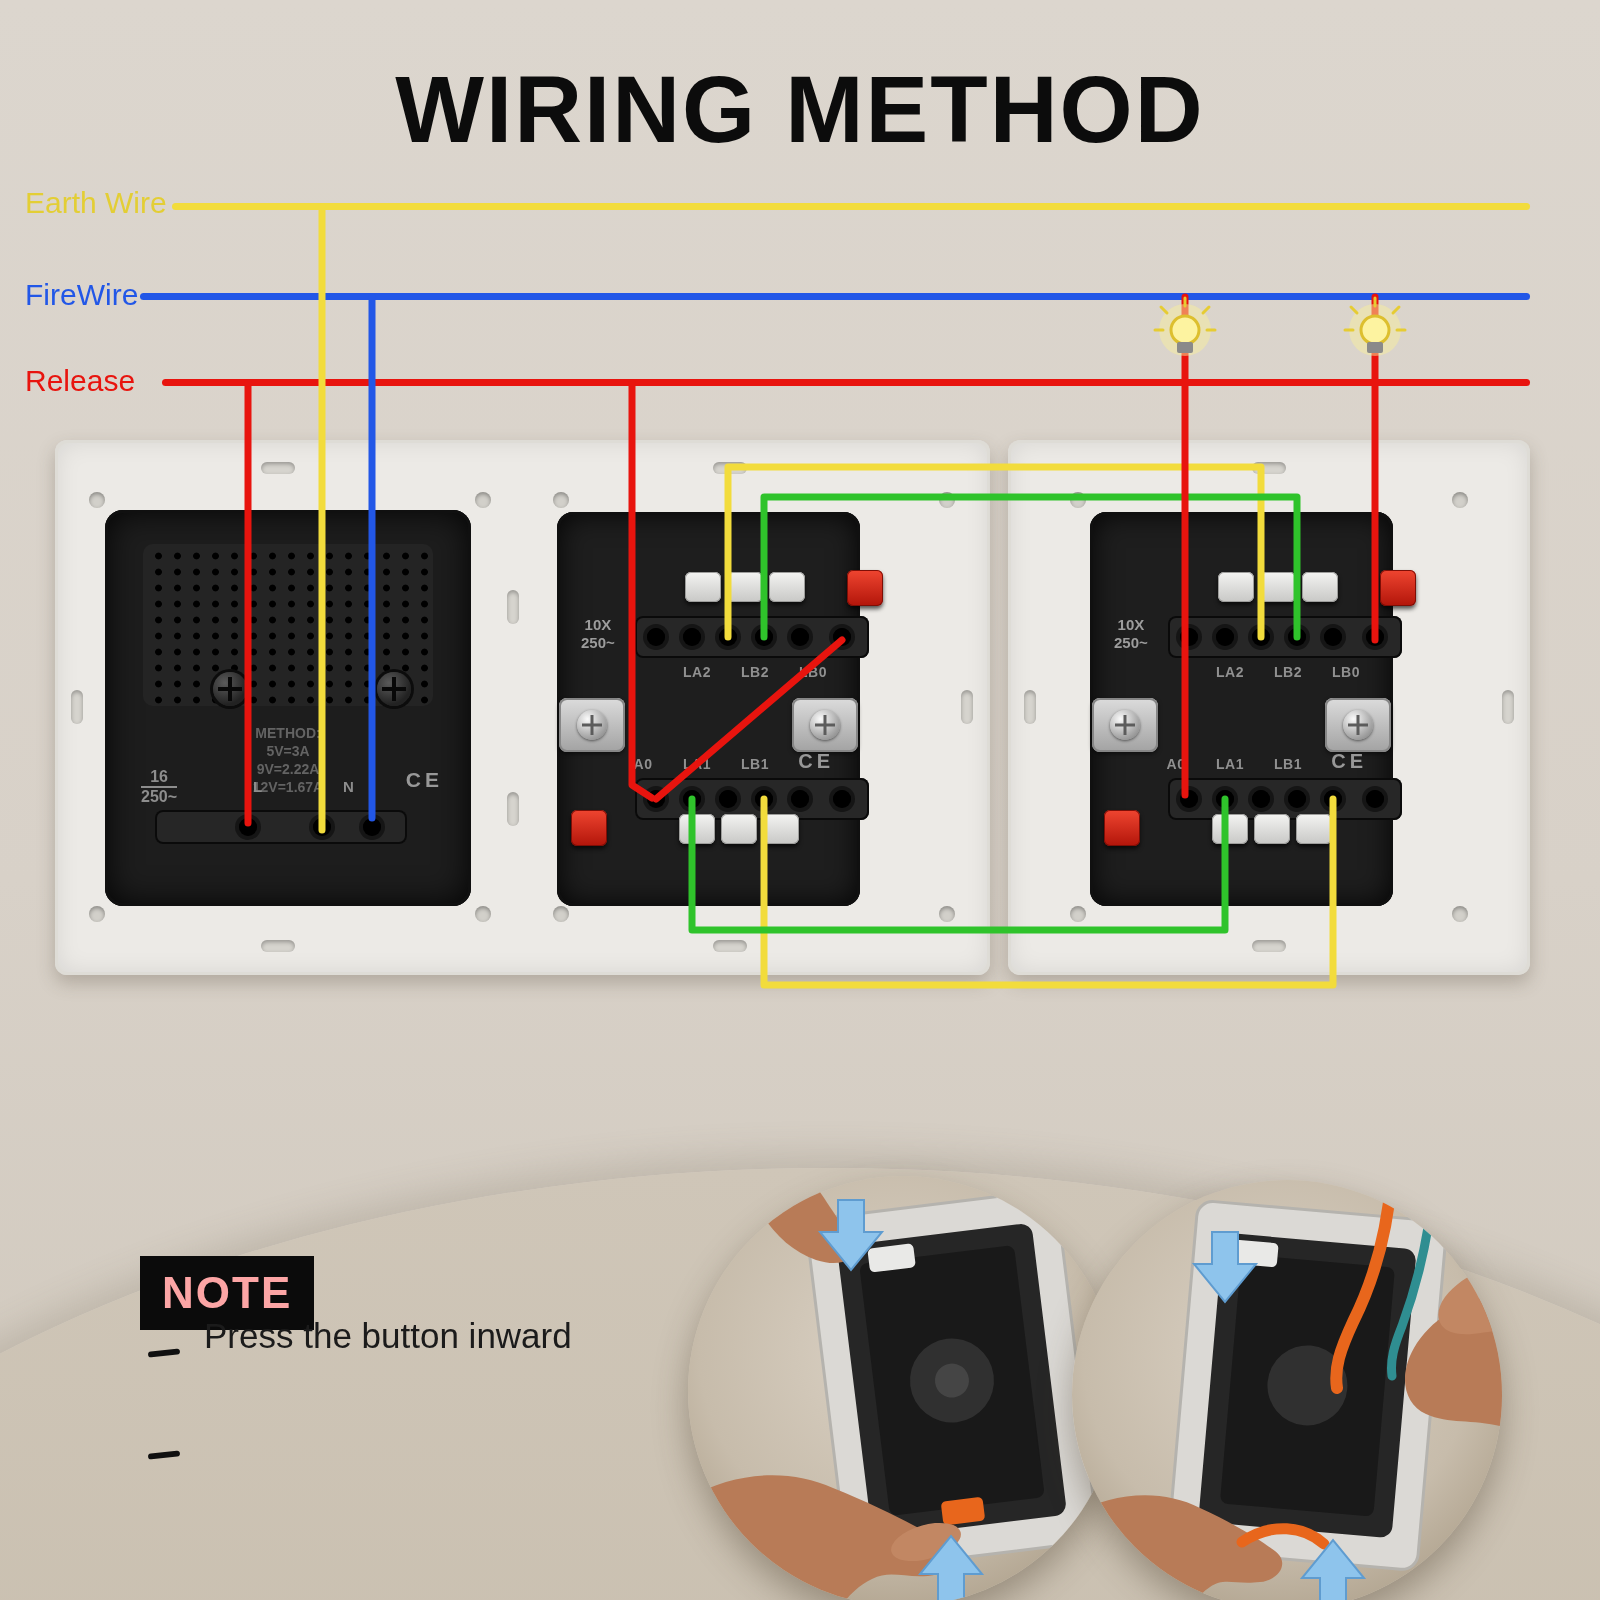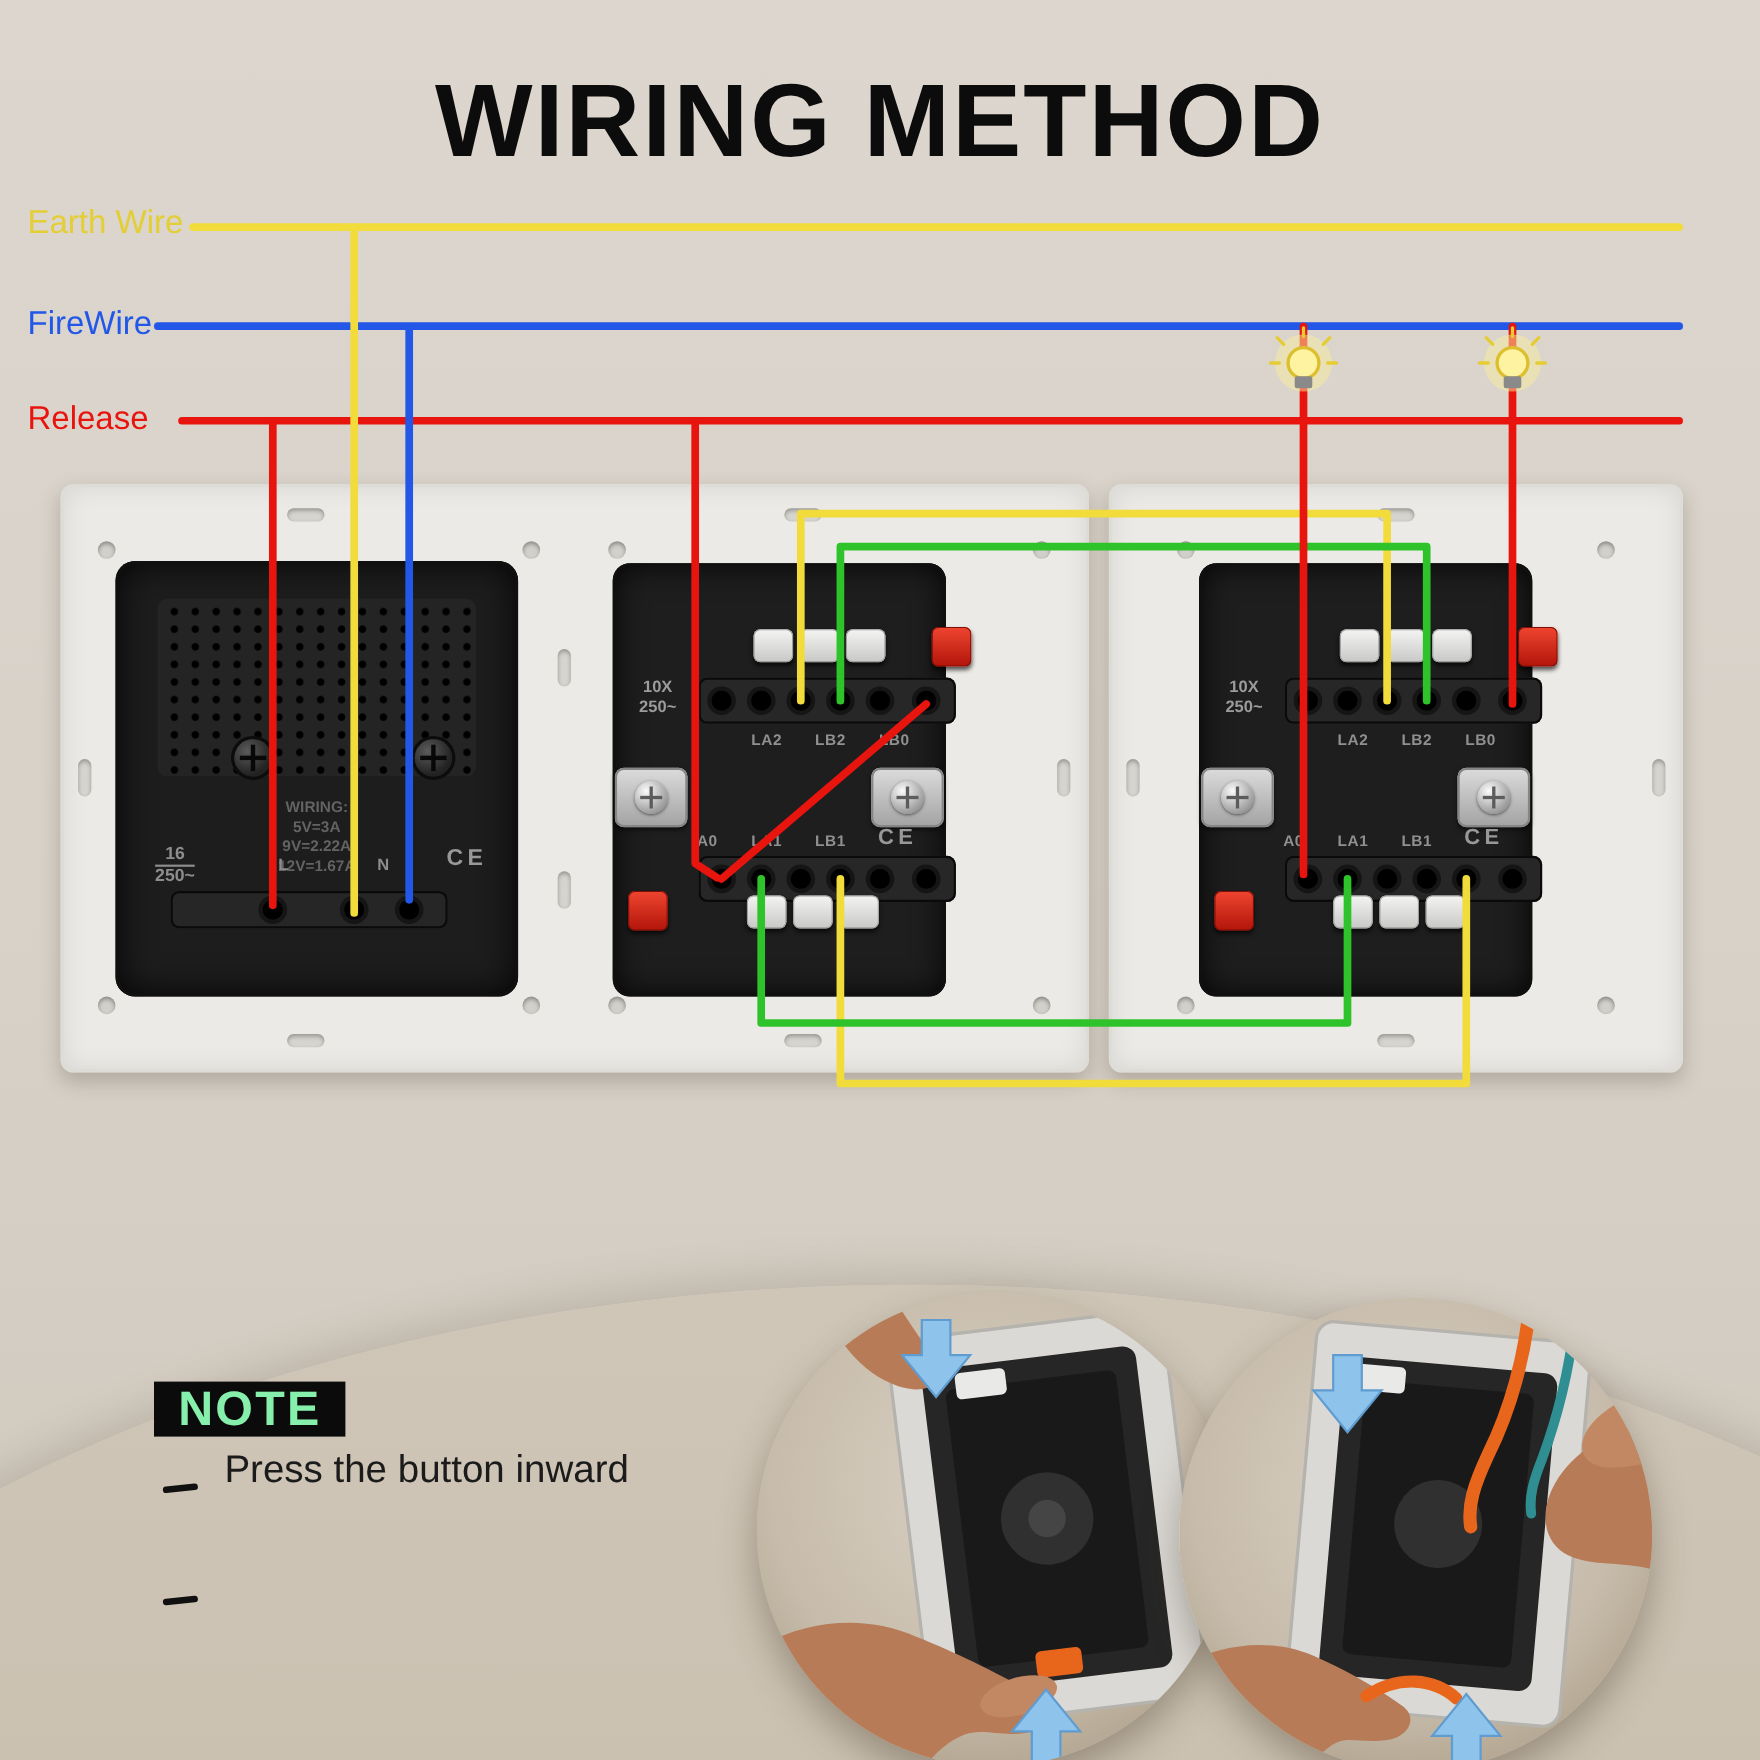--- a/index.html
+++ b/index.html
@@ -66,22 +66,22 @@
   .clamp.right{right:2px}
   .metal-screw{position:absolute;left:50%;top:50%;transform:translate(-50%,-50%);width:30px;height:30px;border-radius:50%;
     background:radial-gradient(circle at 35% 30%,#fafafa,#a8a8a8 62%,#787878);box-shadow:0 1px 3px rgba(0,0,0,.55)}
   .metal-screw::before,.metal-screw::after{content:"";position:absolute;left:50%;top:50%;background:#5c5c5c;transform:translate(-50%,-50%)}
   .metal-screw::before{width:20px;height:3px}
   .metal-screw::after{width:3px;height:20px}
   .swce{position:absolute;right:26px;top:238px;color:#989898;font-size:20px;font-weight:700;letter-spacing:4px}
 
   .wires{position:absolute;left:0;top:0;pointer-events:none;z-index:5}
 
-  .note-badge{position:absolute;left:140px;top:1256px;background:#0b0b0b;color:#86efac;font-size:44px;font-weight:800;
-    letter-spacing:2px;padding:0 22px;z-index:4}
+  .note-badge{position:absolute;left:140px;top:1256px;background:#0b0b0b;color:#fca5a5;font-size:44px;font-weight:800;
+    letter-spacing:2px;padding:12px 22px;z-index:4}
   .note-item{position:absolute;left:148px;display:flex;align-items:flex-end;gap:24px;font-size:35px;color:#1b1b1b;z-index:4}
   .dash{width:32px;height:6px;background:#101010;border-radius:3px;transform:rotate(-6deg);flex:0 0 auto}
 
   .photo{position:absolute;width:430px;height:430px;border-radius:50%;overflow:hidden;
     box-shadow:0 16px 34px rgba(70,58,40,.38);z-index:3}
   .photo1{left:688px;top:1176px}
   .photo2{left:1072px;top:1180px}
   .photo svg{display:block;width:100%;height:100%}
 </style>
 </head>
@@ -114,21 +114,21 @@
     <div class="pslot v" style="left:452px;top:150px"></div>
     <div class="pslot v" style="left:452px;top:352px"></div>
     <div class="pslot v" style="left:16px;top:250px"></div>
     <div class="pslot v" style="left:906px;top:250px"></div>
 
     <div class="socket-module">
       <div class="dotgrid"></div>
       <div class="screw" style="left:108px;top:162px"></div>
       <div class="screw" style="left:272px;top:162px"></div>
       <div class="socket-output">
-        <span>WIRING:</span>
+        <span>METHOD:</span>
         <span>5V=3A</span>
         <span>9V=2.22A</span>
         <span>12V=1.67A</span>
       </div>
       <div class="rating">
         <span class="rt">16</span>
         <span>250~</span>
       </div>
       <span class="slbl" style="left:148px;top:268px">L</span>
       <span class="slbl" style="left:238px;top:268px">N</span>

